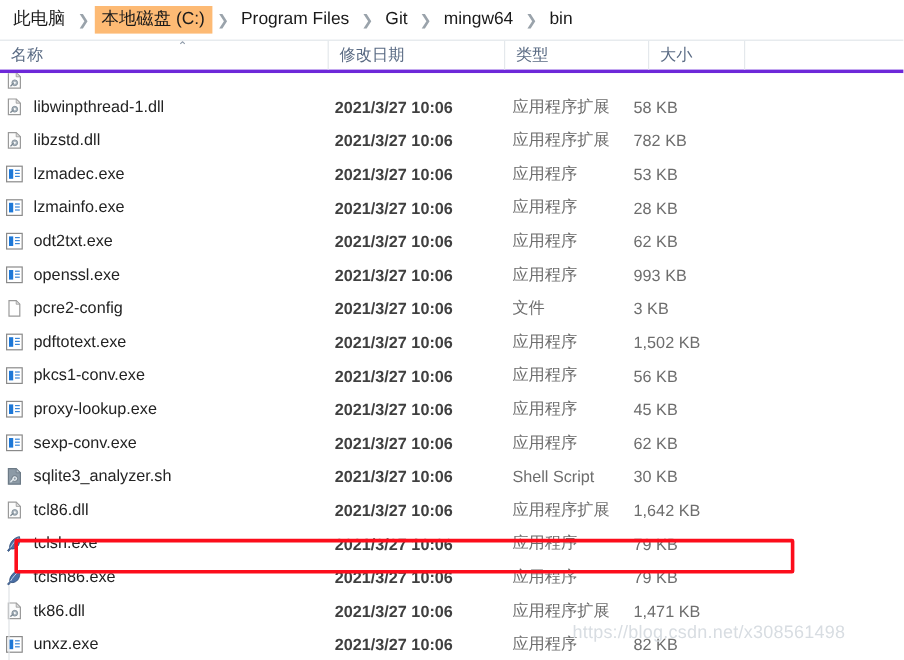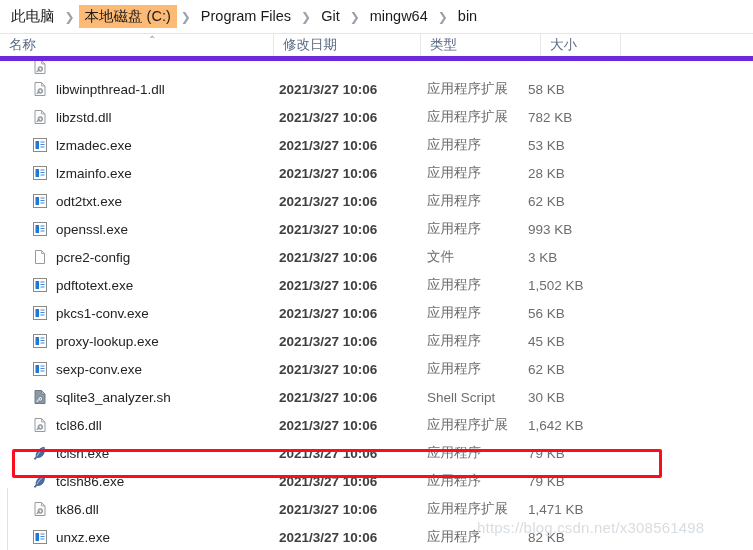--- a/index.html
+++ b/index.html
@@ -45,21 +45,21 @@
     padding: 0 4px;
     user-select: none;
   }
 
   
   #column-headers {
     height: 28px;
     position: relative;
     background: #ffffff;
     border-top: 1px solid #e2e6ea;
-    border-bottom: 5px solid #6d28d9;
+    border-bottom: 3px solid #6d28d9;
     box-sizing: border-box;
   }
   .col-head {
     position: absolute;
     top: 0;
     height: 100%;
     display: flex;
     align-items: center;
     font-size: 13.5px;
     color: #5a6b84;
@@ -98,23 +98,22 @@
   }
 
   .cell {
     position: absolute;
     z-index: 1;
     font-size: 13.5px;
     color: #232323;
     white-space: nowrap;
   }
   .cell-name {
-    left: 32px;
+    left: 4px;
     display: flex;
-    align-items: center;
     gap: 8px;
   }
   .cell-date {
     left: 279px;
     color: #404040;
     font-weight: bold;
   }
   .cell-type {
     left: 427px;
     color: #6d6d6d;

